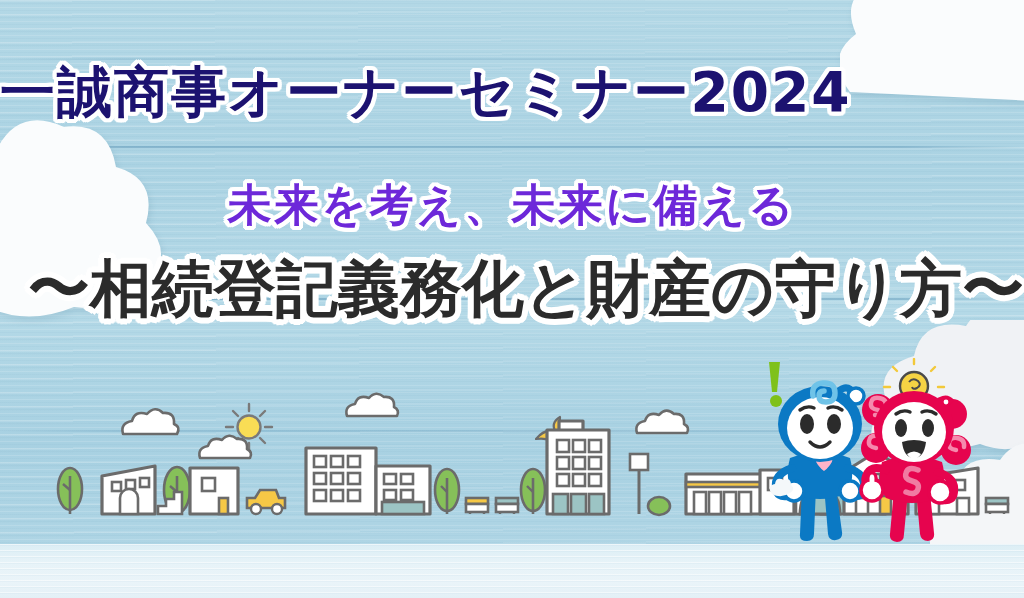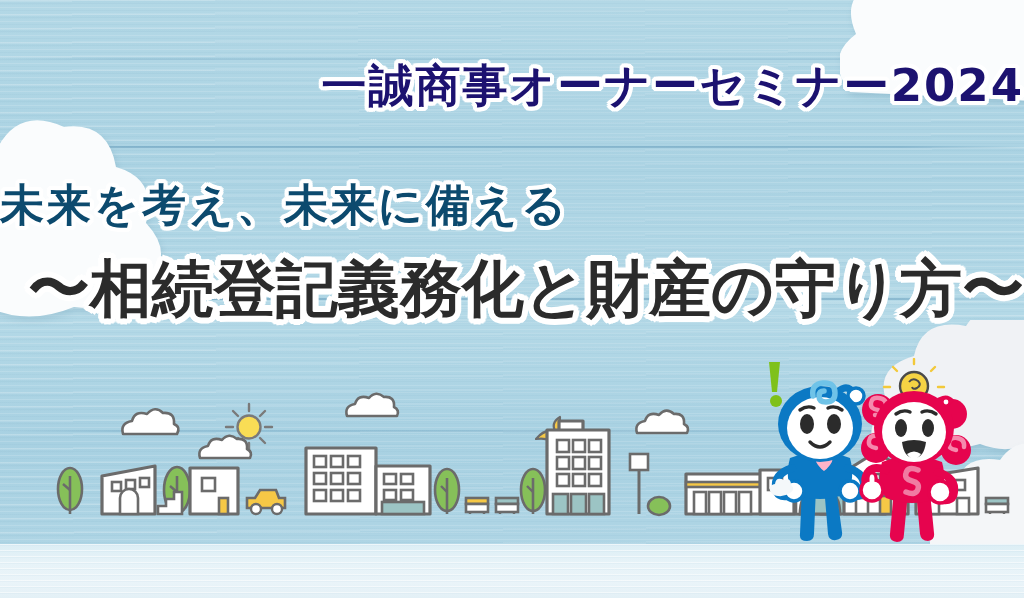--- a/index.html
+++ b/index.html
@@ -59,39 +59,39 @@
       rgba(255,255,255,.5) 0 1px, rgba(190,215,230,.16) 1px 2px, rgba(255,255,255,0) 2px 6px);
   }
 
   
   .cloud{position:absolute;filter:drop-shadow(2px 4px 3px rgba(90,140,165,.20));}
 
   
   .text-layer{position:absolute;inset:0;z-index:40;}
   .title-main{
     position:absolute;left:0;width:1024px;top:56px;
-    text-align:right;
+    text-align:left;
     font-family:"DejaVu Sans","Liberation Sans",sans-serif;
-    font-weight:700;font-size:45px;letter-spacing:2px;
+    font-weight:700;font-size:55px;letter-spacing:2px;
     color:#1c1270;
     -webkit-text-stroke:0px;
     text-shadow:
       -3px -3px 0 #fff, 3px -3px 0 #fff, -3px 3px 0 #fff, 3px 3px 0 #fff,
       -3px 0 0 #fff, 3px 0 0 #fff, 0 -3px 0 #fff, 0 3px 0 #fff,
       -4px 0 0 #fff, 4px 0 0 #fff, 0 -4px 0 #fff, 0 4px 0 #fff,
       -4px -2px 0 #fff, 4px -2px 0 #fff, -4px 2px 0 #fff, 4px 2px 0 #fff,
       -2px -4px 0 #fff, 2px -4px 0 #fff, -2px 4px 0 #fff, 2px 4px 0 #fff;
     white-space:nowrap;
   }
   .subtitle{
     position:absolute;left:0;width:1024px;top:176px;
-    text-align:left;
+    text-align:center;
     font-family:"DejaVu Sans","Liberation Sans",sans-serif;
     font-weight:700;font-size:44px;letter-spacing:3px;
-    color:#0c4a6e;
+    color:#6d28d9;
     text-shadow:
       -3px -3px 0 #fff, 3px -3px 0 #fff, -3px 3px 0 #fff, 3px 3px 0 #fff,
       -3px 0 0 #fff, 3px 0 0 #fff, 0 -3px 0 #fff, 0 3px 0 #fff,
       -4px 0 0 #fff, 4px 0 0 #fff, 0 -4px 0 #fff, 0 4px 0 #fff,
       -4px -2px 0 #fff, 4px -2px 0 #fff, -4px 2px 0 #fff, 4px 2px 0 #fff,
       -2px -4px 0 #fff, 2px -4px 0 #fff, -2px 4px 0 #fff, 2px 4px 0 #fff;
     white-space:nowrap;
   }
   .tagline{
     position:absolute;left:0;width:1024px;top:247px;

